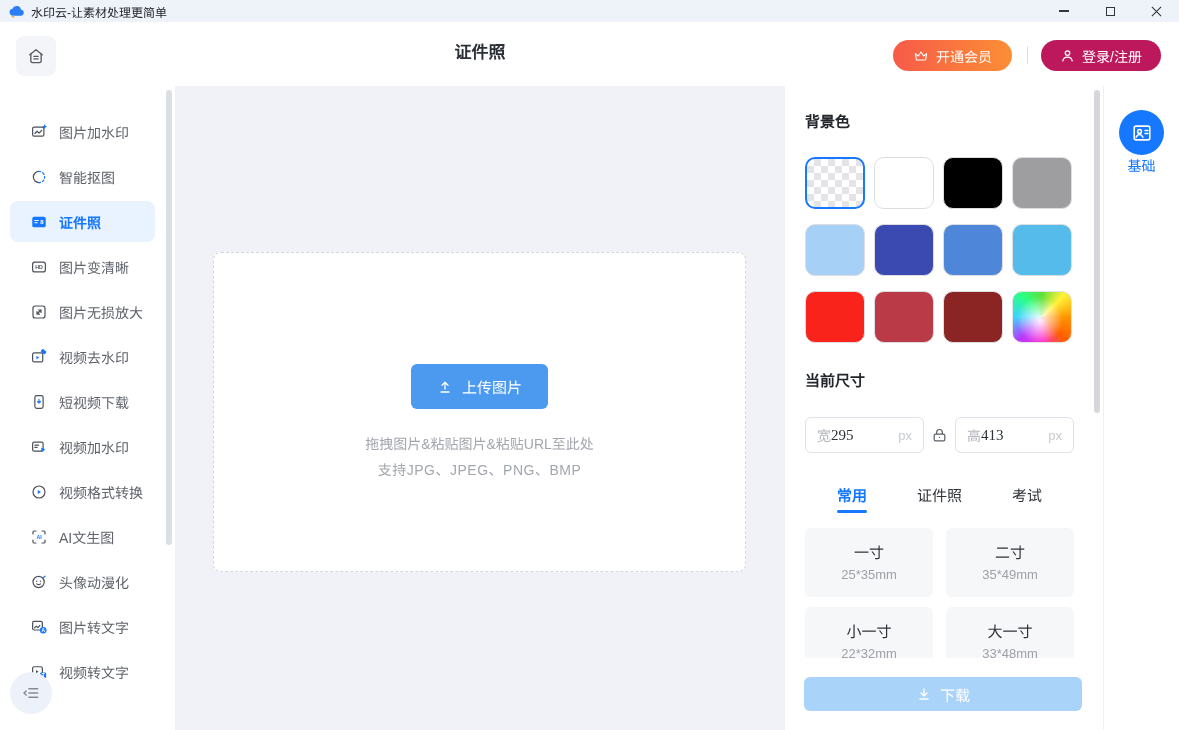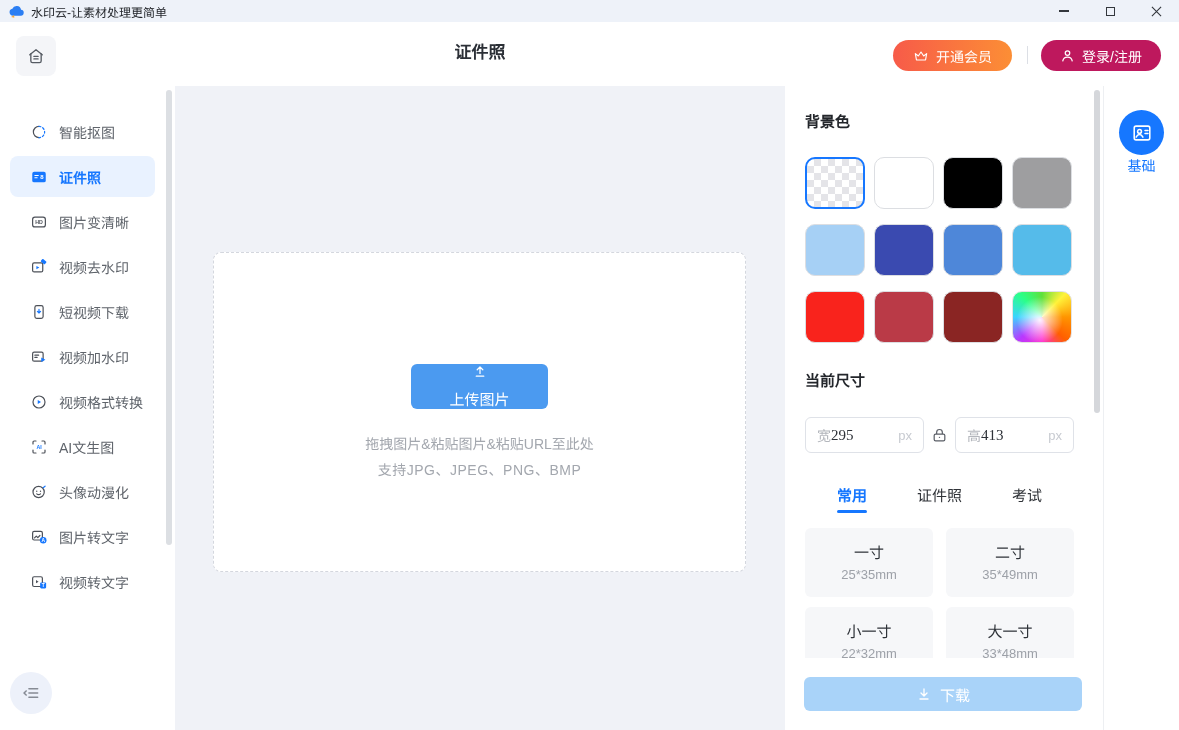--- a/index.html
+++ b/index.html
@@ -42,21 +42,21 @@
   .side-scrollbar { position:absolute; left:166px; top:4px; width:6px; height:455px; background:#dcdfe3; border-radius:3px; }
   .collapse-fab { position:absolute; left:10px; top:586px; width:42px; height:42px; border-radius:50%;
                   background:#edf1fa; display:flex; align-items:center; justify-content:center; cursor:pointer; z-index:6; }
 
   
   .main { position:absolute; left:175px; top:86px; width:610px; height:644px; background:#f0f2f7; }
   .upload-panel { position:absolute; left:38px; top:166px; width:533px; height:320px; background:#fff;
                   border:1px dashed #d4d7de; border-radius:8px; display:flex; flex-direction:column; align-items:center; }
   .upload-btn { margin-top:111px; width:137px; height:45px; border:none; border-radius:6px; background:#4b9af0;
                 color:#fff; font-size:15px; display:flex; align-items:center; justify-content:center; gap:9px;
-                cursor:pointer; font-family:inherit;flex-direction:column; }
+                cursor:pointer; font-family:inherit; }
   .hint1 { margin-top:24px; font-size:14px; color:#a3a7ae; }
   .hint2 { margin-top:6px; font-size:14px; color:#a3a7ae; letter-spacing:.5px; }
 
   
   .right-panel { position:absolute; left:785px; top:86px; width:318px; height:644px; background:#fff; }
   .sec-title { position:absolute; left:20px; font-size:15px; font-weight:600; color:#23262b; }
   .bg-title { top:24px; }
   .swatch-grid { position:absolute; left:20px; top:71px; display:grid; grid-template-columns:repeat(4,60px);
                  grid-auto-rows:52px; gap:15px 9px; }
   .swatch { width:60px; height:52px; border-radius:10px; border:1px solid #dcdee2; cursor:pointer; }
@@ -157,20 +157,30 @@
           <path d="M4.5 20.5c.8-4.2 3.8-6 7.5-6s6.7 1.8 7.5 6"></path>
       </svg>
       <span>登录/注册</span>
     </div>
   </div>
 
   <div class="sidebar">
     <div class="side-list">
 
 
+      <div class="side-item">
+        <span class="ic">
+          <svg width="18" height="18" viewBox="0 0 24 24" fill="none" stroke="currentColor" stroke-width="1.6" stroke-linecap="round" stroke-linejoin="round">
+            <rect x="3.5" y="5.5" width="15" height="12" rx="2"></rect>
+              <path d="M6.5 14l3-3 2.5 2.5 3.5-3.5"></path>
+            <path d="M17.5 4.8h4M19.5 2.8v4" stroke="#1677ff"></path>
+          </svg>
+        </span>
+        <span>图片加水印</span>
+      </div>
 
       <div class="side-item">
         <span class="ic">
           <svg width="18" height="18" viewBox="0 0 24 24" fill="none" stroke-width="1.6" stroke-linecap="round">
             <path d="M12 4.5a7.5 7.5 0 1 0 0 15" stroke="currentColor"></path>
             <path d="M12 4.5a7.5 7.5 0 1 1 0 15" stroke="#1677ff" stroke-dasharray="2.6 2.6"></path>
           </svg>
         </span>
         <span>智能抠图</span>
       </div>
@@ -189,20 +199,29 @@
       <div class="side-item">
         <span class="ic">
           <svg width="18" height="18" viewBox="0 0 24 24" fill="none">
             <rect x="3.5" y="5.5" width="17" height="13" rx="3" stroke="currentColor" stroke-width="1.6"></rect>
             <text x="12" y="14.8" font-size="7" fill="currentColor" font-weight="bold" text-anchor="middle">HD</text>
           </svg>
         </span>
         <span>图片变清晰</span>
       </div>
 
+      <div class="side-item">
+        <span class="ic">
+          <svg width="18" height="18" viewBox="0 0 24 24" fill="none" stroke="currentColor" stroke-width="1.6" stroke-linecap="round" stroke-linejoin="round">
+            <rect x="4" y="4" width="16" height="16" rx="3"></rect>
+            <path d="M9.3 14.7 14.7 9.3M14.7 12.6V9.3h-3.3M9.3 11.4v3.3h3.3"></path>
+          </svg>
+        </span>
+        <span>图片无损放大</span>
+      </div>
 
       <div class="side-item">
         <span class="ic">
           <svg width="18" height="18" viewBox="0 0 24 24" fill="none" stroke="currentColor" stroke-width="1.6" stroke-linejoin="round">
             <rect x="3.5" y="6.5" width="13.5" height="12" rx="2"></rect>
             <rect x="14.5" y="2.5" width="7" height="4.6" rx="1" transform="rotate(38 18 5)" fill="#1677ff" stroke="none"></rect>
             <path d="M8.5 10.5l4 2.3-4 2.3z" fill="#1677ff" stroke="none"></path>
           </svg>
         </span>
         <span>视频去水印</span>

